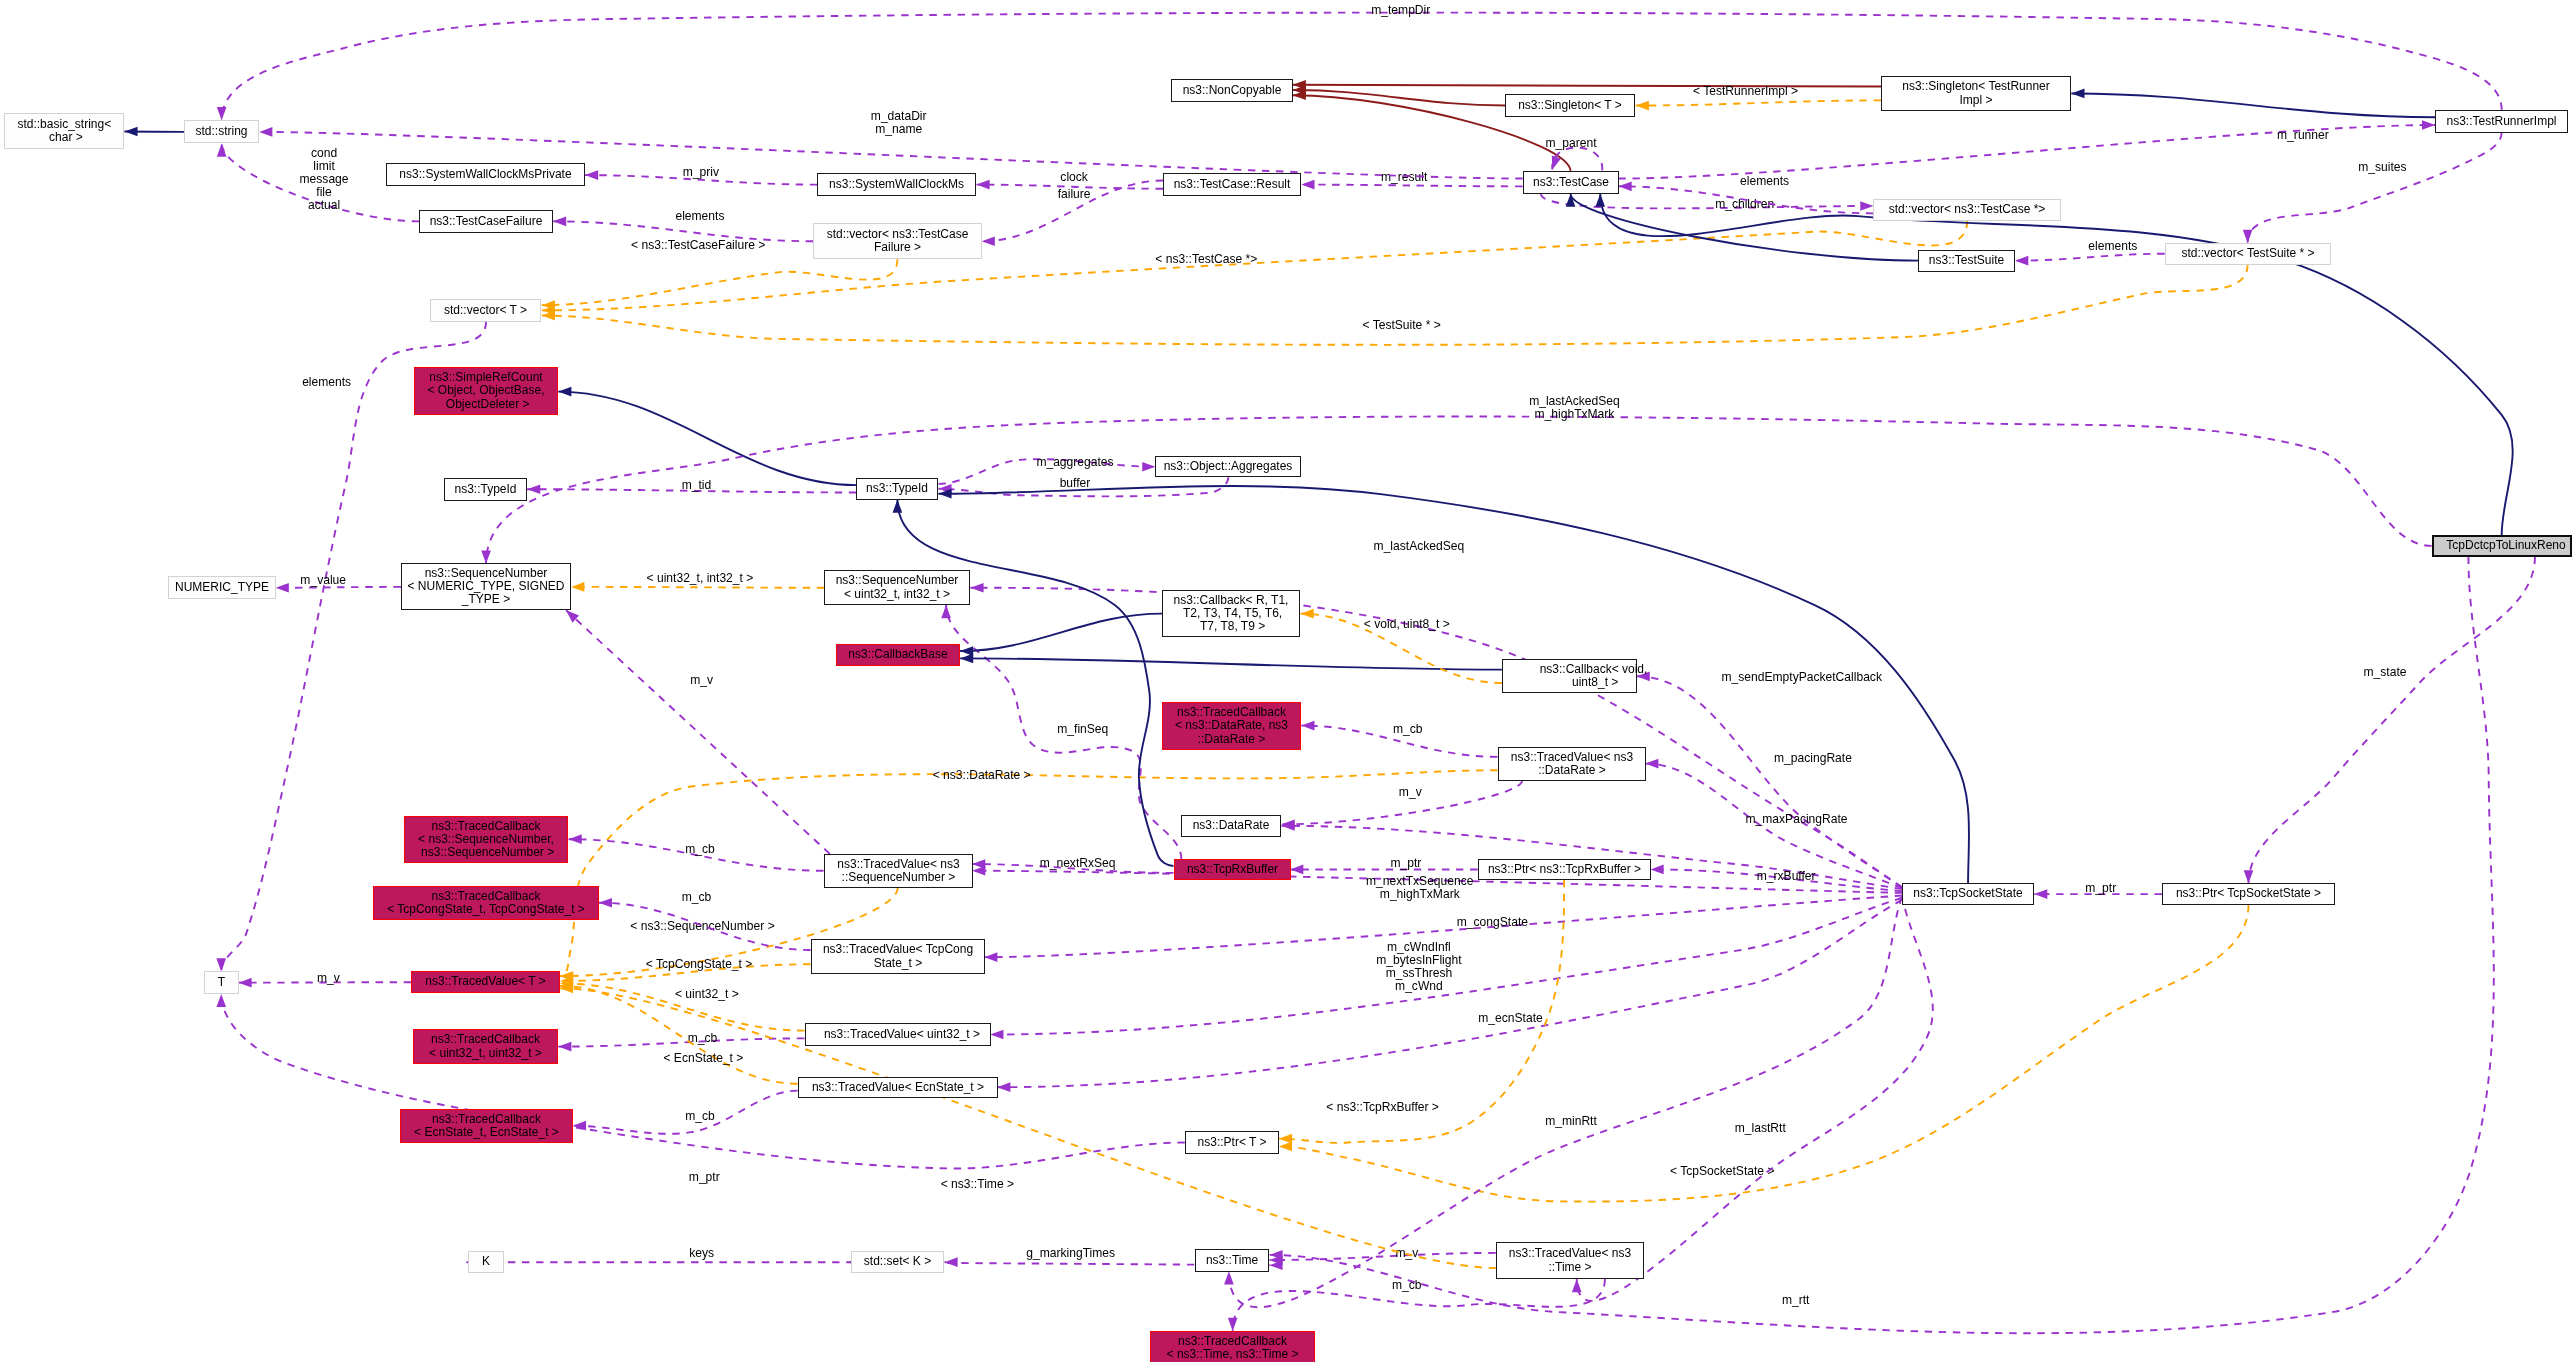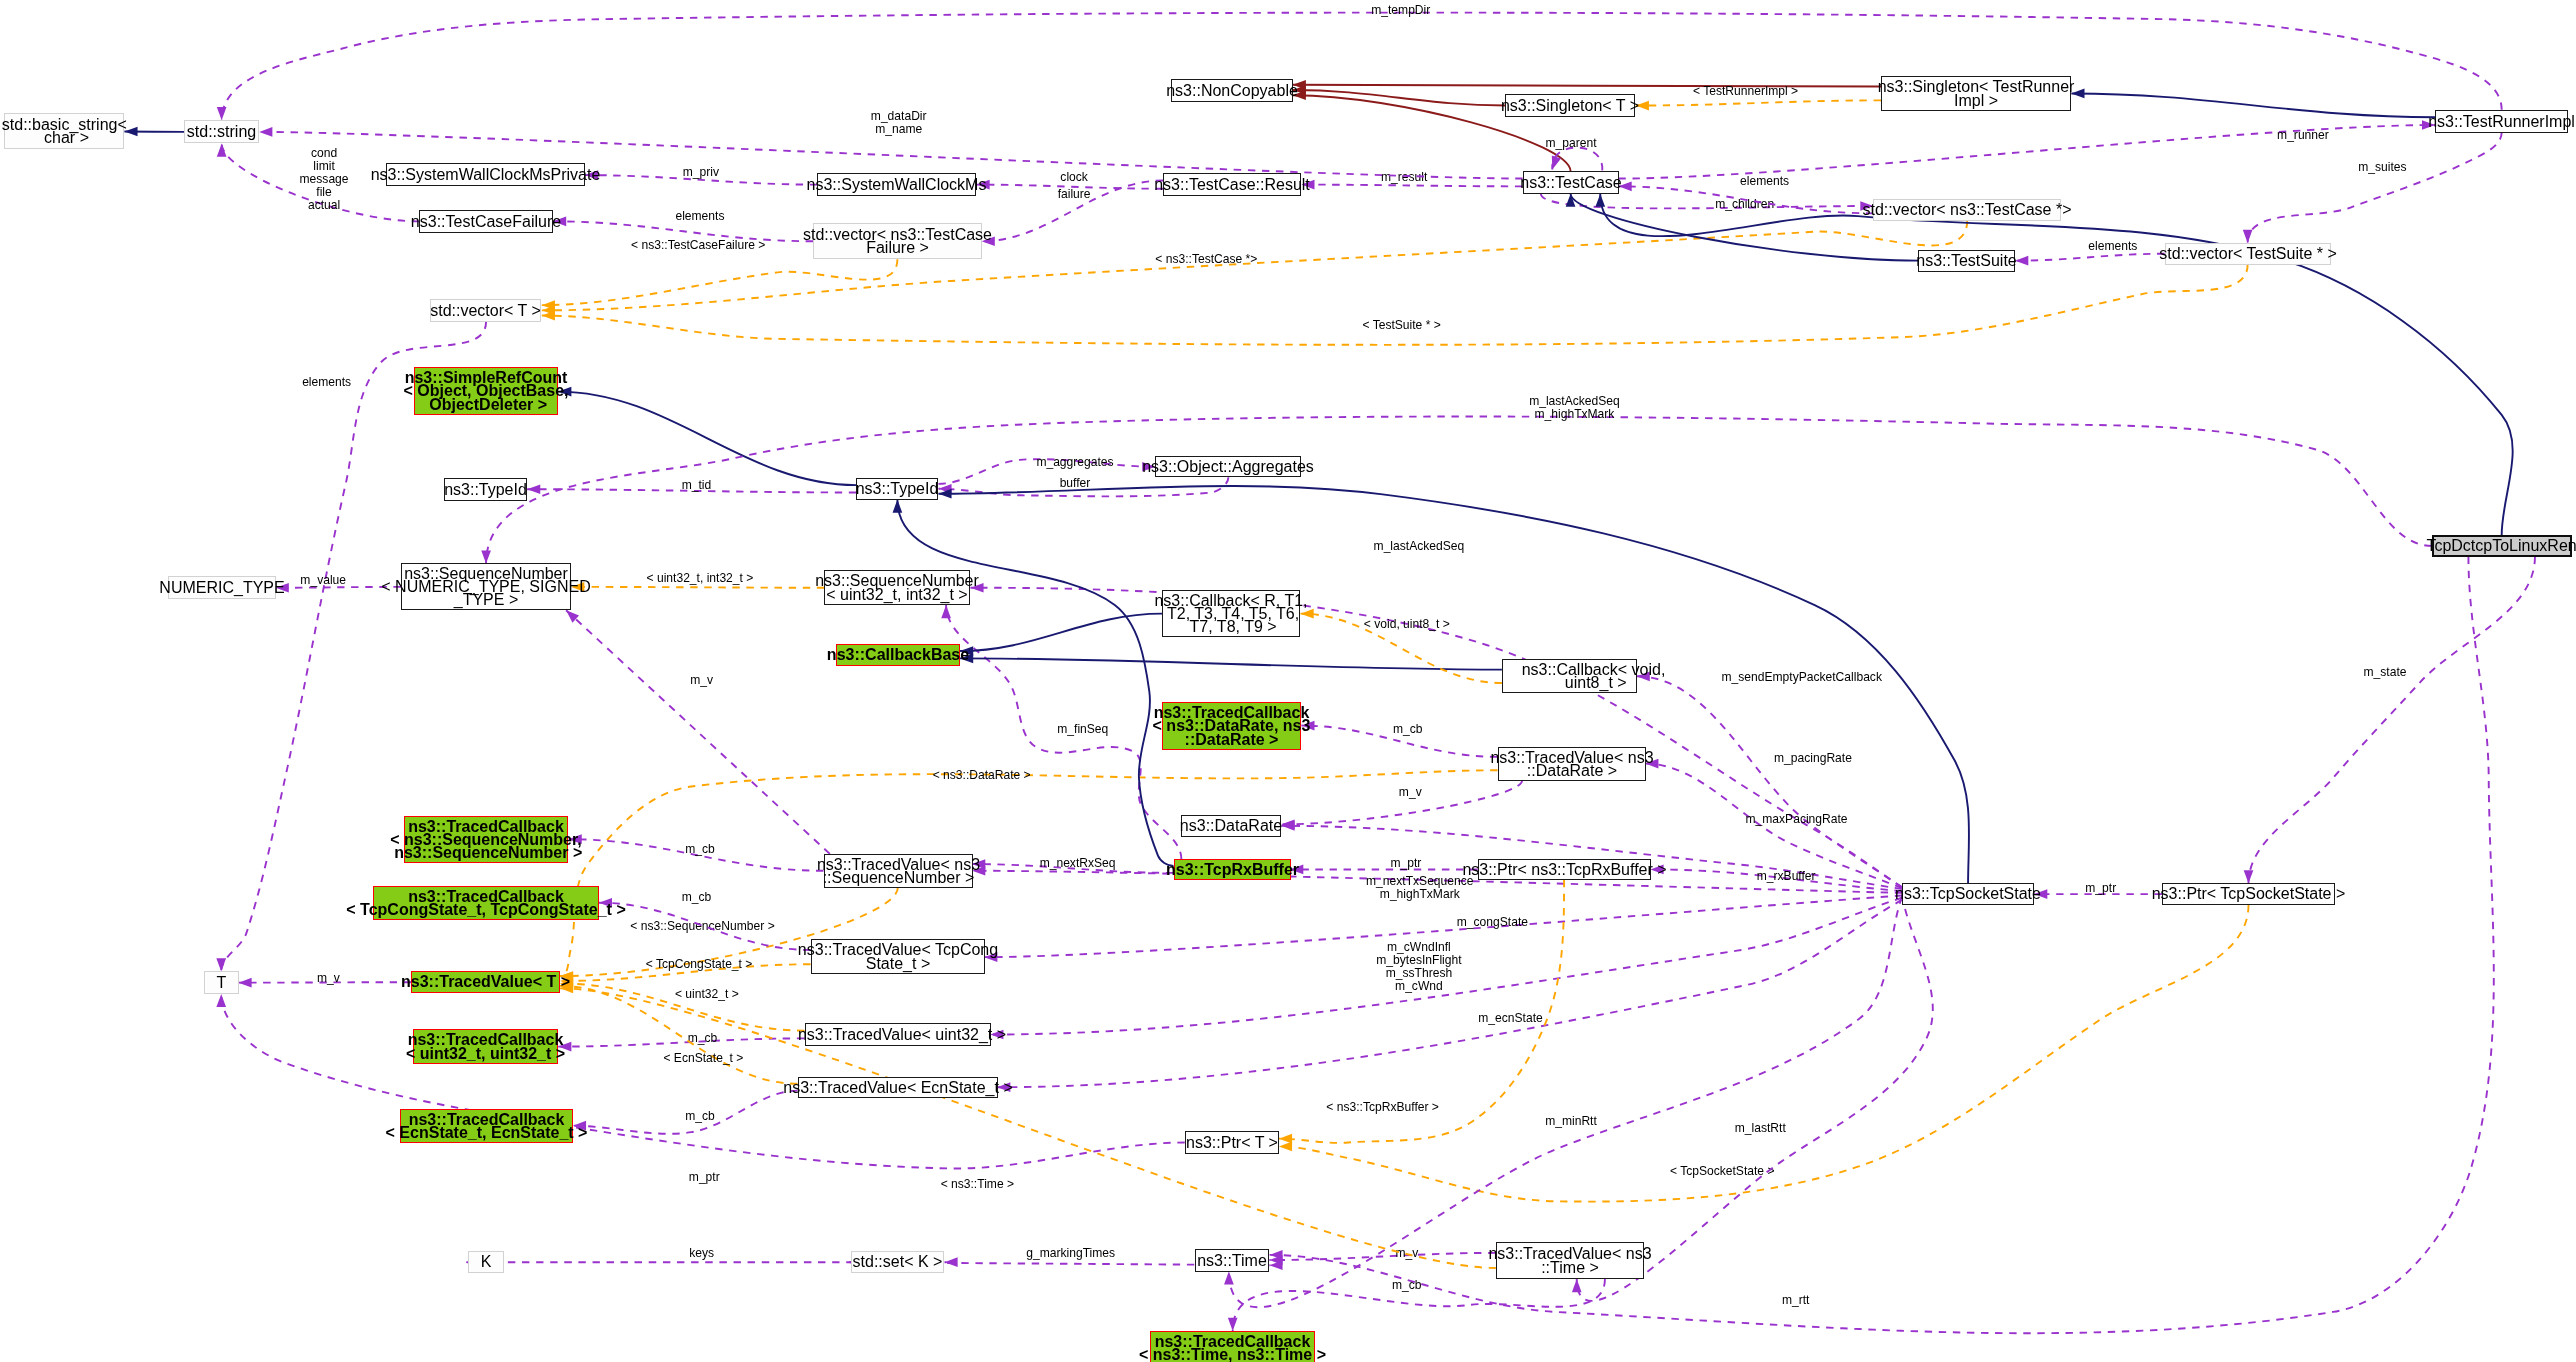--- a/index.html
+++ b/index.html
@@ -1,25 +1,25 @@
 <!DOCTYPE html>
 <html style="font-size:14px"><head>
 <meta charset="utf-8">
 <title>TcpDctcpToLinuxReno Collaboration Diagram</title>
 <style>
   html,body{margin:0;padding:0;background:#ffffff;}
   #canvas{position:relative;-webkit-font-smoothing:antialiased;width:2576px;height:1363px;background:#ffffff;overflow:hidden;
           font-family:"Liberation Sans",sans-serif;}
   svg#edges{position:absolute;left:0;top:0;width:2576px;height:1363px;}
   .node{position:absolute;box-sizing:border-box;display:flex;align-items:center;
-        justify-content:center;text-align:center;line-height:13.2px;font-size:16px;color:#000;}
+        justify-content:center;text-align:center;line-height:13.2px;font-size:12px;color:#000;}
   .node span{display:block;white-space:pre;}
   .n-grey{background:#fdfdfd;border:1.7px solid #d2d2d2;}
   .n-white{background:#ffffff;border:1.7px solid #1a1a1a;}
-  .n-red{background:#84cc16;border:1.7px solid #ff0000;font-weight:bold;}
+  .n-red{background:#be185d;border:1.7px solid #ff0000;}
   .n-main{background:#cccccc;border:2.1px solid #0d0d0d;}
   .elab{font-size:14.0px;fill:#000;text-anchor:middle;}
 </style>
 </head>
 <body>
 
 <div id="canvas">
   <svg id="edges" viewBox="0 0 2981 1577" width="2576" height="1363">
       <path d="M 213 152.5 C 186.78 152.5 170.22 152 144 152" fill="none" stroke="#191970" stroke-width="2.2"></path>
       <polygon points="144,152 159.2,146.4 159.2,157.6" fill="#191970"></polygon>

